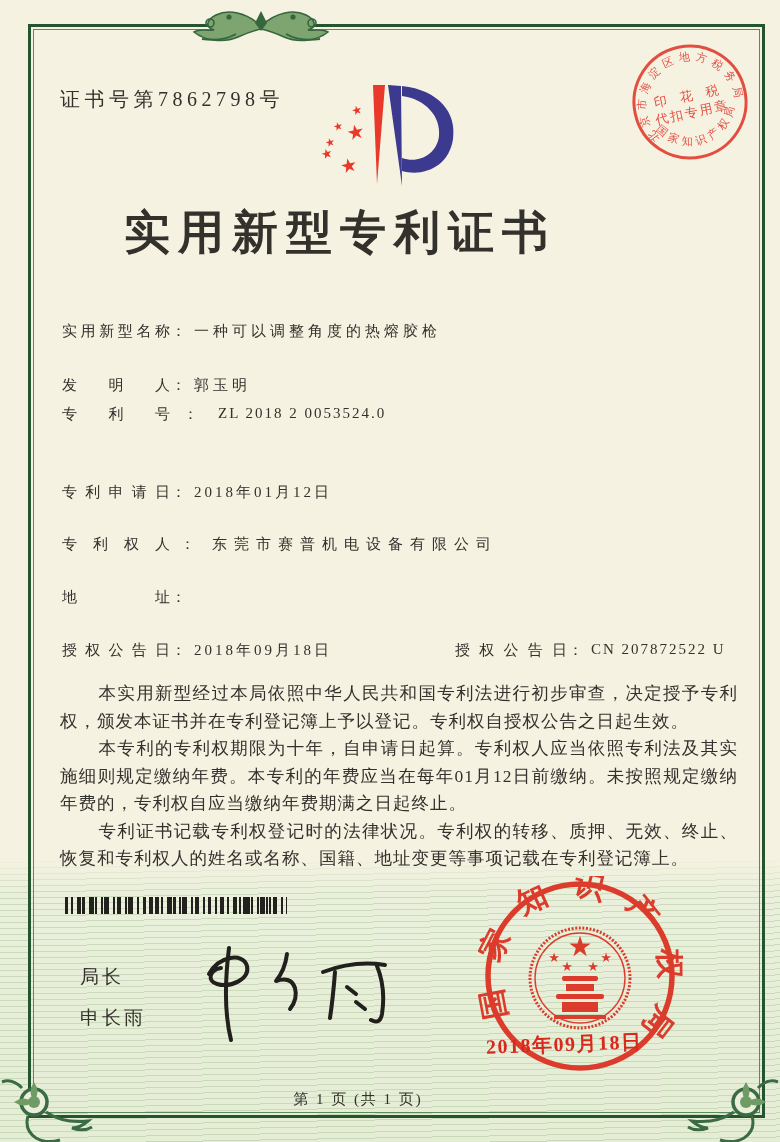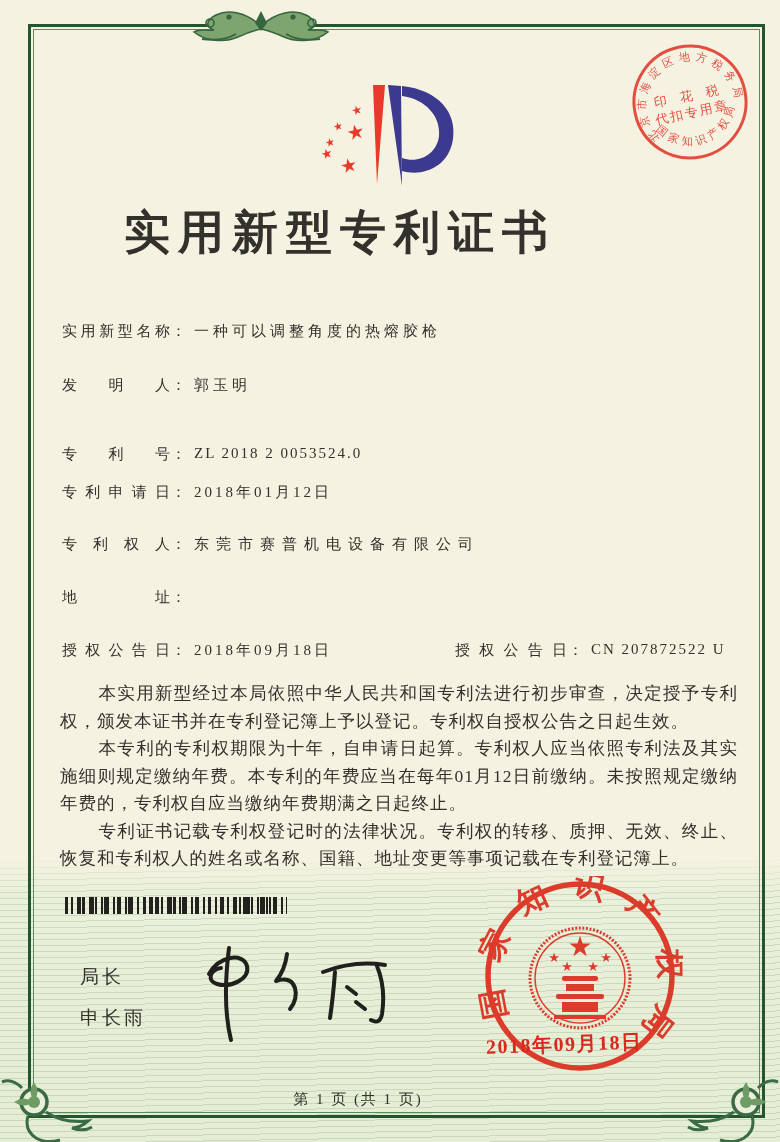--- a/index.html
+++ b/index.html
@@ -90,20 +90,21 @@
       <circle cx="34" cy="30" r="13" fill="#e9efda" stroke="#3a6b42" stroke-width="3.5"></circle>
       <circle cx="34" cy="30" r="6" fill="#6f9c64"></circle>
       <path d="M34,10 q7,10 0,19 q-7,-9 0,-19" fill="#6f9c64"></path>
       <path d="M14,30 q10,-7 19,0 q-9,7 -19,0" fill="#6f9c64"></path>
       <path d="M46,40 q18,12 42,9 q-8,7 -16,7 q12,4 20,-1" fill="none" stroke="#3a6b42" stroke-width="3"></path>
       <path d="M28,44 q-4,14 8,22 q10,6 24,2" fill="none" stroke="#3a6b42" stroke-width="3"></path>
       <path d="M22,16 q-10,-10 -20,-6" fill="none" stroke="#3a6b42" stroke-width="3"></path>
     </g>
   </svg>
 
+  <div class="cert-no">证书号第7862798号</div>
 
   <svg style="position:absolute;left:298px;top:80px;" width="185" height="128" viewBox="0 0 185 128">
     <polygon points="75,5 87,5 79,104" fill="#e8392b"></polygon>
     <polygon points="90,5 103,6 104,106" fill="#3c3a8e"></polygon>
     <path d="M104,6 C141,10 159,33 155,59 C151,87 125,97 104,91 L104,78 C121,84 139,74 141,56 C143,36 127,19 104,16 Z" fill="#3c3a8e"></path>
     <g fill="#e8392b" font-family="'DejaVu Sans',sans-serif" text-anchor="middle">
       <text x="60" y="34" font-size="12" transform="rotate(-15 60 34)">★</text>
       <text x="41" y="50" font-size="11" transform="rotate(-15 41 50)">★</text>
       <text x="59" y="59" font-size="20" transform="rotate(-12 59 59)">★</text>
       <text x="33" y="66" font-size="11" transform="rotate(-15 33 66)">★</text>
@@ -133,31 +134,31 @@
   <div class="frow" style="top:322px;">
     <span class="flabel">实用新型名称</span>
       <span class="fcolon">：</span>
     <span class="fvalue">一种可以调整角度的热熔胶枪</span>
   </div>
   <div class="frow" style="top:376px;">
     <span class="flabel">发明人</span>
       <span class="fcolon">：</span>
     <span class="fvalue">郭玉明</span>
   </div>
-  <div class="frow" style="top:445px;">
+  <div class="frow" style="top:405px;gap:12px;">
     <span class="flabel">专利号</span>
       <span class="fcolon">：</span>
     <span class="fvalue" style="letter-spacing:2px;">ZL 2018 2 0053524.0</span>
   </div>
   <div class="frow" style="top:483px;">
     <span class="flabel">专利申请日</span>
       <span class="fcolon">：</span>
     <span class="fvalue" style="letter-spacing:3px;">2018年01月12日</span>
   </div>
-  <div class="frow" style="top:535px;">
+  <div class="frow" style="top:535px;gap:9px;">
     <span class="flabel">专利权人</span>
       <span class="fcolon">：</span>
     <span class="fvalue" style="letter-spacing:7px;">东莞市赛普机电设备有限公司</span>
   </div>
   <div class="frow frow-addr" style="top:588px;">
     <span class="flabel">地址</span>
       <span class="fcolon">：</span>
   </div>
 
   <div class="frow" style="top:641px;">

